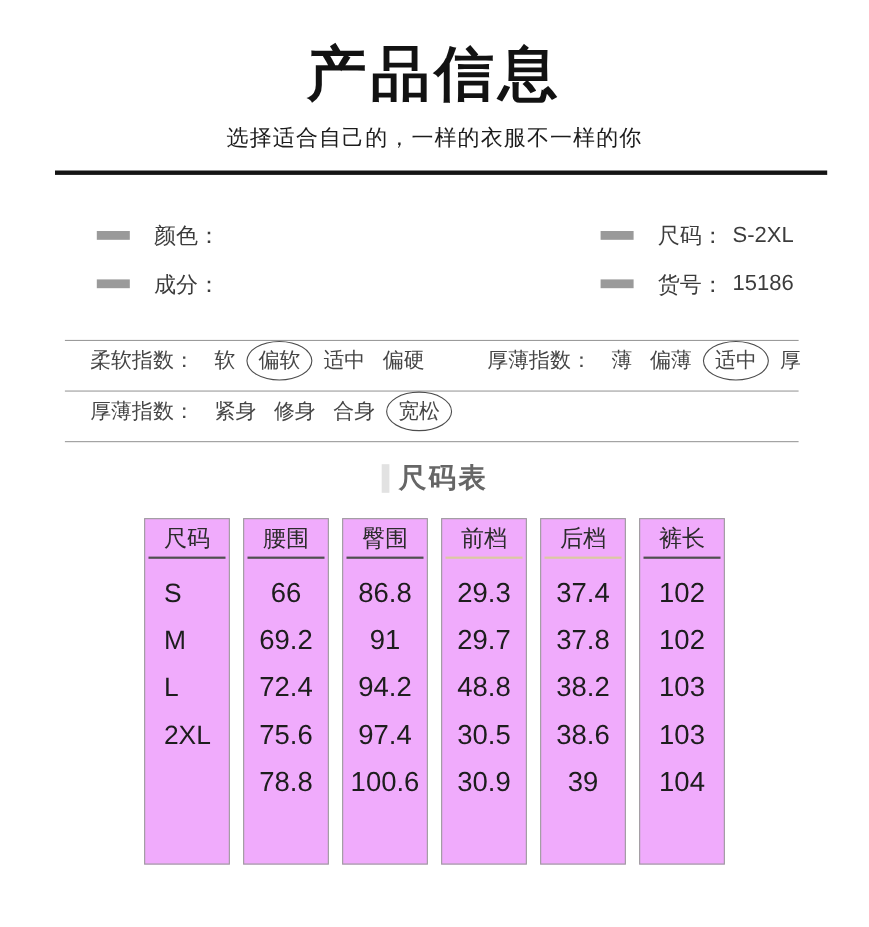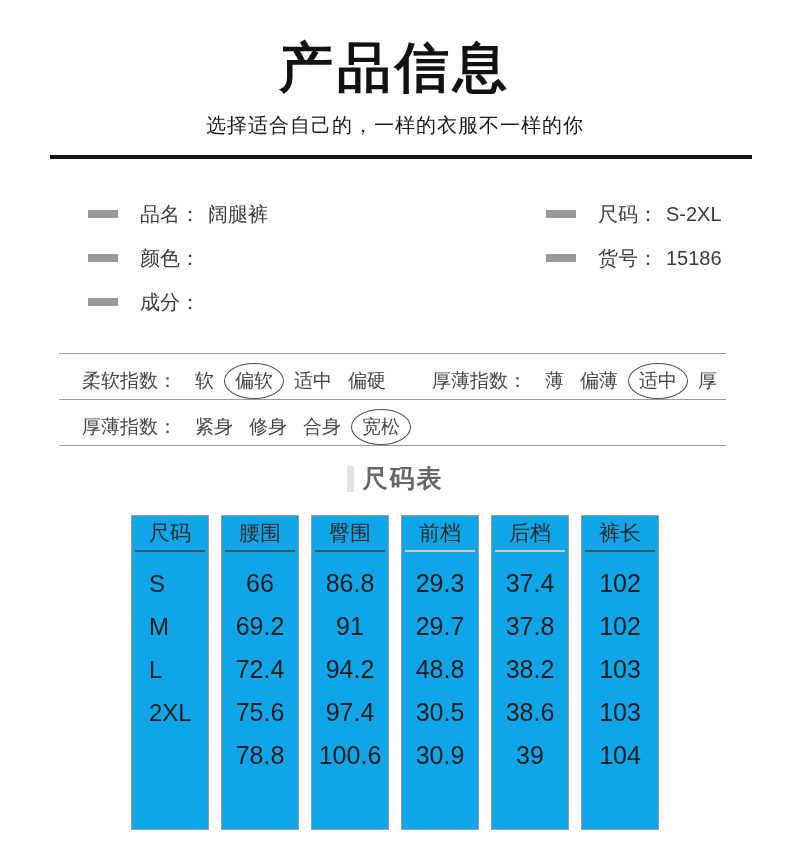--- a/index.html
+++ b/index.html
@@ -25,40 +25,40 @@
 
   .details { margin-top:42px; padding-left:88px; display:flex; }
   .details-col.left { width:458px; flex:0 0 auto; }
   .detail-row { display:flex; align-items:center; height:26px; margin-bottom:18px; }
   .dash { width:30px; height:8px; background:#9a9a9a; margin-right:22px; flex:0 0 auto; }
   .detail-label { font-size:20px; color:#3c3c3c; white-space:nowrap; }
   .detail-value { font-size:20px; color:#3c3c3c; margin-left:8px; white-space:nowrap; }
 
   .indices { margin:20px 64px 0 59px; border-top:1px solid #9b9b9b; }
   .index-row {
-    display:flex; align-items:flex-end; height:45px;
-    border-bottom:1px solid #9b9b9b; padding-left:23px;
+    display:flex; align-items:flex-start; height:45px;
+    border-bottom:1px solid #9b9b9b; padding-left:23px;gap:11px;
   }
   .index-half { display:flex; align-items:center; }
   .index-half.first { width:350px; flex:0 0 auto; }
   .index-label { font-size:19px; color:#454545; margin-right:10px; white-space:nowrap; }
   .opt { font-size:19px; color:#454545; margin:0 8px; white-space:nowrap; }
   .opt.selected {
     border:1px solid #4d4d4d; border-radius:50%;
     padding:4px 10px; margin:0 2px;
   }
 
   .size-title-wrap { margin-top:16px; display:flex; align-items:center; justify-content:center; }
   .size-title-bar { width:7px; height:26px; background:#e2e2e2; margin-right:9px; }
   .size-title { font-size:25px; font-weight:700; color:#666666; letter-spacing:2px; }
 
   .size-table { margin-top:20px; display:flex; justify-content:center; gap:12px; }
   .size-col {
     width:78px; height:315px; box-sizing:border-box;
-    border:1px solid #9c9c9c; background:#0ea5e9;
+    border:1px solid #9c9c9c; background:#f0abfc;
   }
   .size-col-header {
     height:34px; margin:0 3px 10px 3px;
     border-bottom:2px solid #4f4f4f;
     display:flex; align-items:center; justify-content:center;
     font-size:21px; color:#2b2b2b;
   }
   .size-cell {
     height:43px; display:flex; align-items:center; justify-content:center;
     font-size:25px; color:#1d1d1d;
@@ -68,25 +68,20 @@
 </head>
 <body>
 
 <div class="page">
   <h1 class="title">产品信息</h1>
   <div class="subtitle">选择适合自己的，一样的衣服不一样的你</div>
   <div class="hr-thick"></div>
 
   <div class="details">
     <div class="details-col left" id="details-left">
-        <div class="detail-row">
-          <span class="dash"></span>
-          <span class="detail-label">品名：</span>
-          <span class="detail-value">阔腿裤</span>
-        </div>
         <div class="detail-row">
           <span class="dash"></span>
           <span class="detail-label">颜色：</span>
         </div>
         <div class="detail-row">
           <span class="dash"></span>
           <span class="detail-label">成分：</span>
           <span class="detail-value"></span>
         </div>
       </div>

